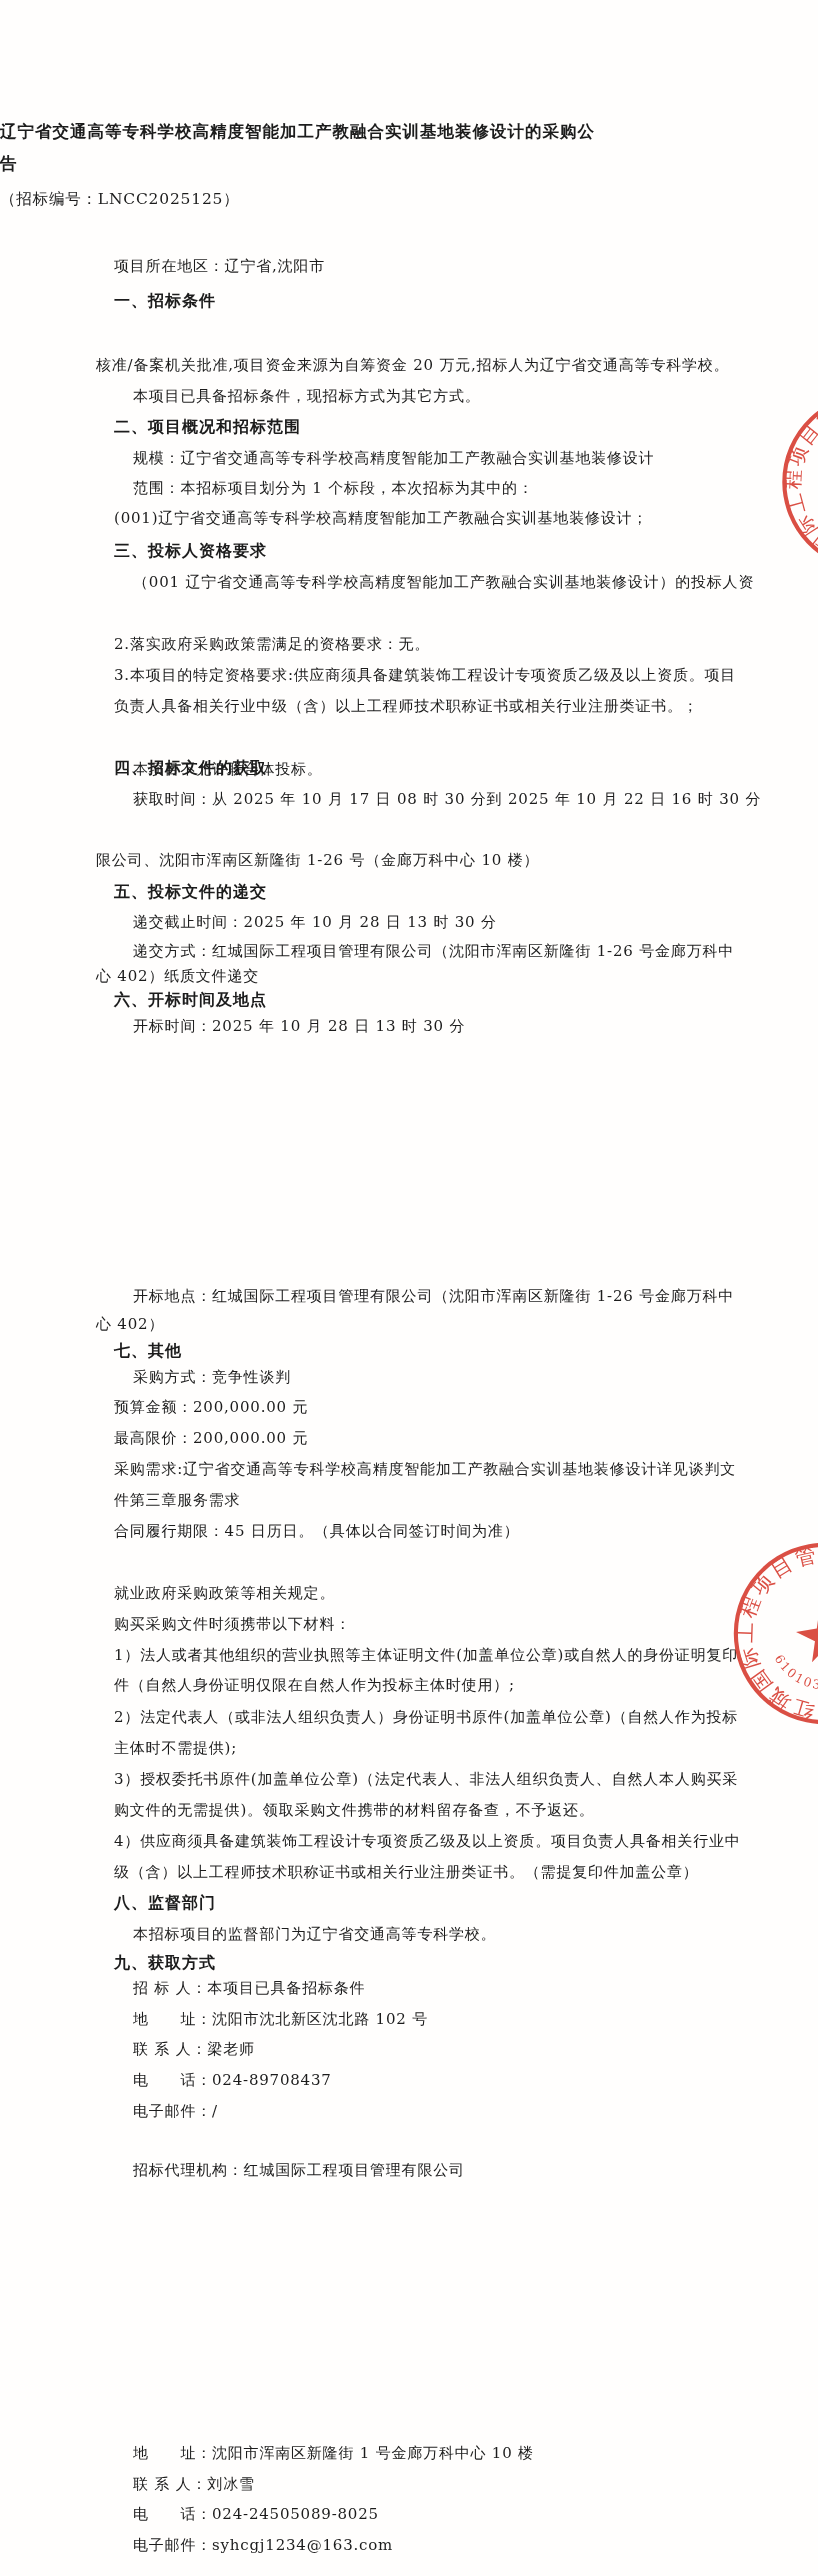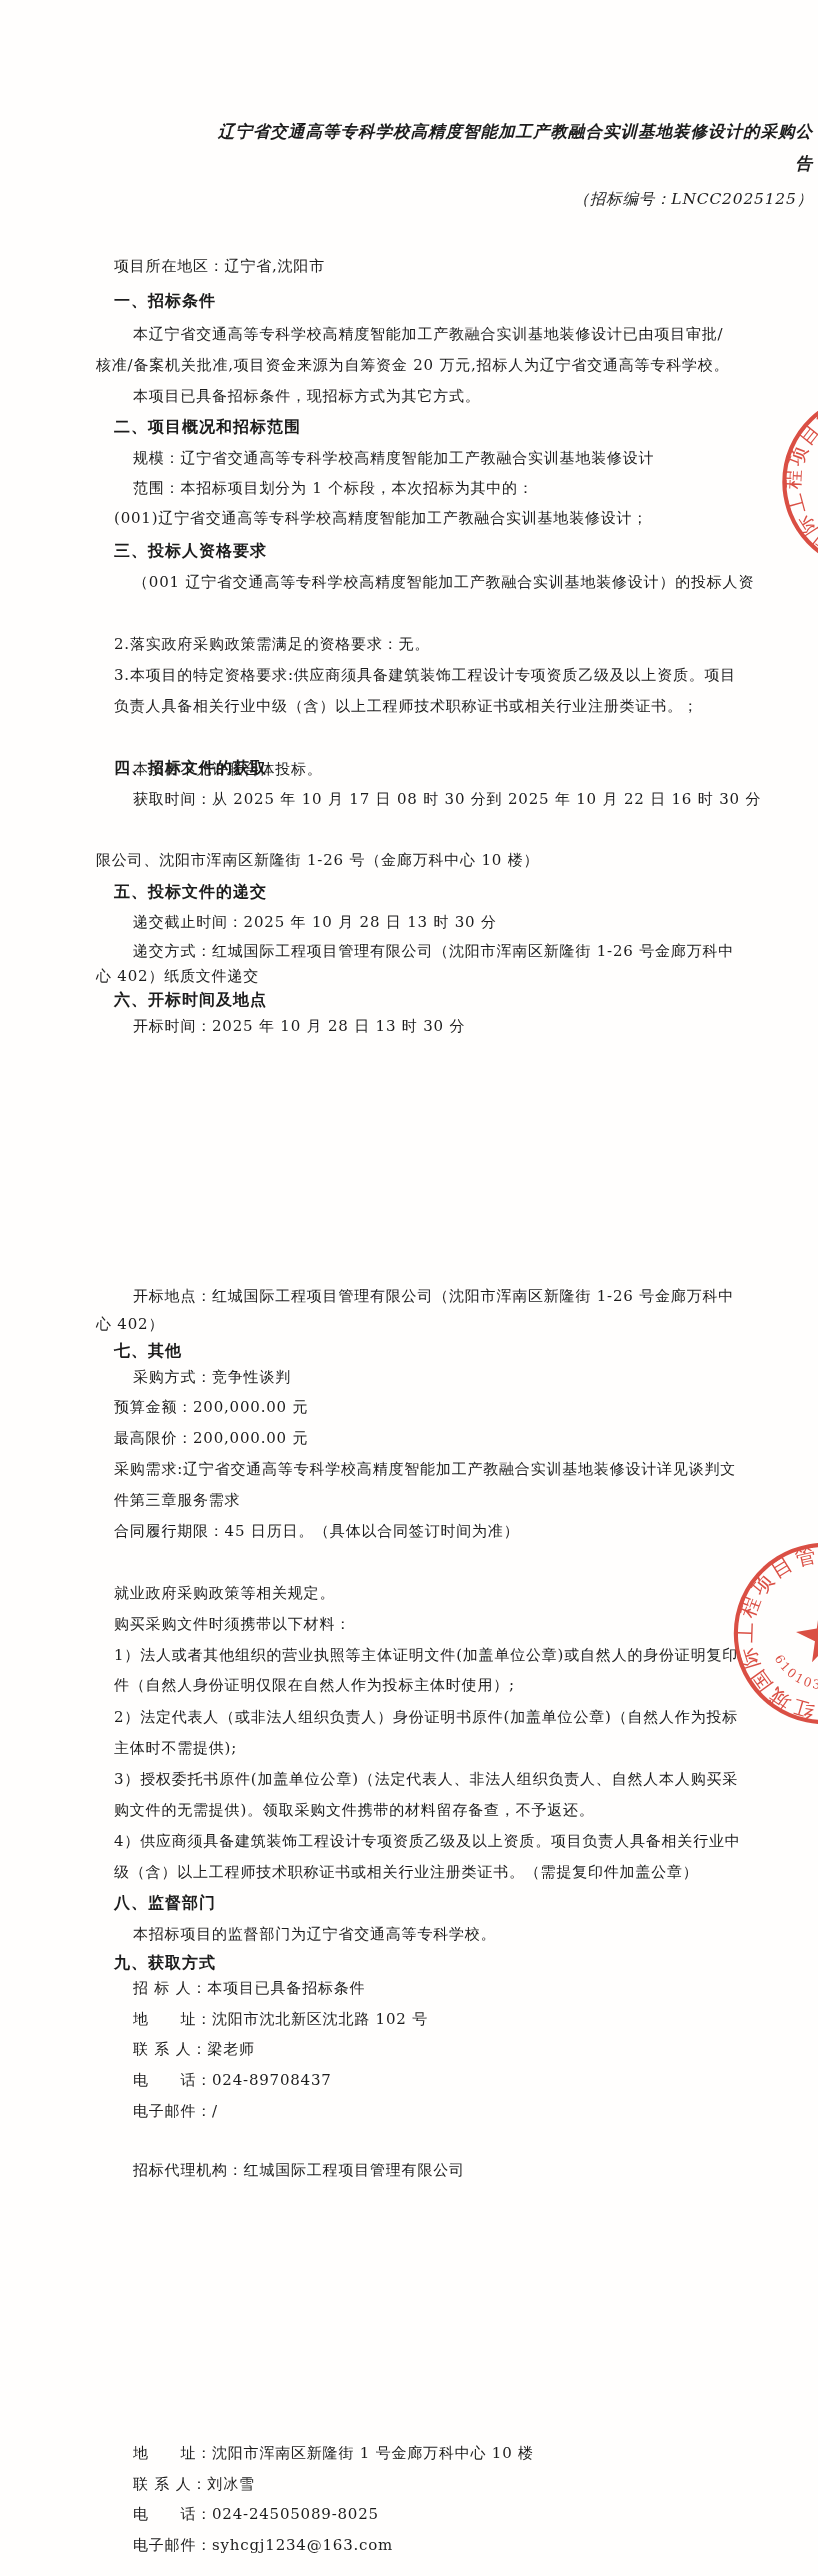--- a/index.html
+++ b/index.html
@@ -15,39 +15,38 @@
   .ln{
     position:absolute;
     left:114px;
     font-size:15px;
     letter-spacing:0.8px;
     white-space:nowrap;
     line-height:1.2;
   }
   .indent{left:133px;}
   .head{font-weight:bold;font-size:16px;letter-spacing:1px;}
-  .center{left:0;right:5px;text-align:right;font-style:italic;}
+  .center{left:0;right:5px;text-align:left;}
   .title{font-weight:bold;font-size:16.5px;letter-spacing:1px;}
   .seal{position:absolute;opacity:.88;}
   .sealtxt{fill:#d6372b;}
   .sealstroke{stroke:#d6372b;fill:none;}
 </style>
 </head>
 <body>
 
 <div class="page">
 
   <div class="ln center title" style="top:122px">辽宁省交通高等专科学校高精度智能加工产教融合实训基地装修设计的采购公</div>
   <div class="ln center title" style="top:154px">告</div>
   <div class="ln center" style="top:190px;font-size:15.5px">（招标编号：LNCC2025125）</div>
 
   <div class="ln" style="top:257px">项目所在地区：辽宁省,沈阳市</div>
 
   <div class="ln head" style="top:291px">一、招标条件</div>
-  <div class="ln indent" style="top:325px">本辽宁省交通高等专科学校高精度智能加工产教融合实训基地装修设计已由项目审批/</div>
   <div class="ln" style="left:96px;top:356px">核准/备案机关批准,项目资金来源为自筹资金 20 万元,招标人为辽宁省交通高等专科学校。</div>
   <div class="ln indent" style="top:387px">本项目已具备招标条件，现招标方式为其它方式。</div>
 
   <div class="ln head" style="top:417px">二、项目概况和招标范围</div>
   <div class="ln indent" style="top:449px">规模：辽宁省交通高等专科学校高精度智能加工产教融合实训基地装修设计</div>
   <div class="ln indent" style="top:479px">范围：本招标项目划分为 1 个标段，本次招标为其中的：</div>
   <div class="ln" style="top:509px">(001)辽宁省交通高等专科学校高精度智能加工产教融合实训基地装修设计；</div>
 
   <div class="ln head" style="top:541px">三、投标人资格要求</div>
   <div class="ln indent" style="top:573px">（001 辽宁省交通高等专科学校高精度智能加工产教融合实训基地装修设计）的投标人资</div>

